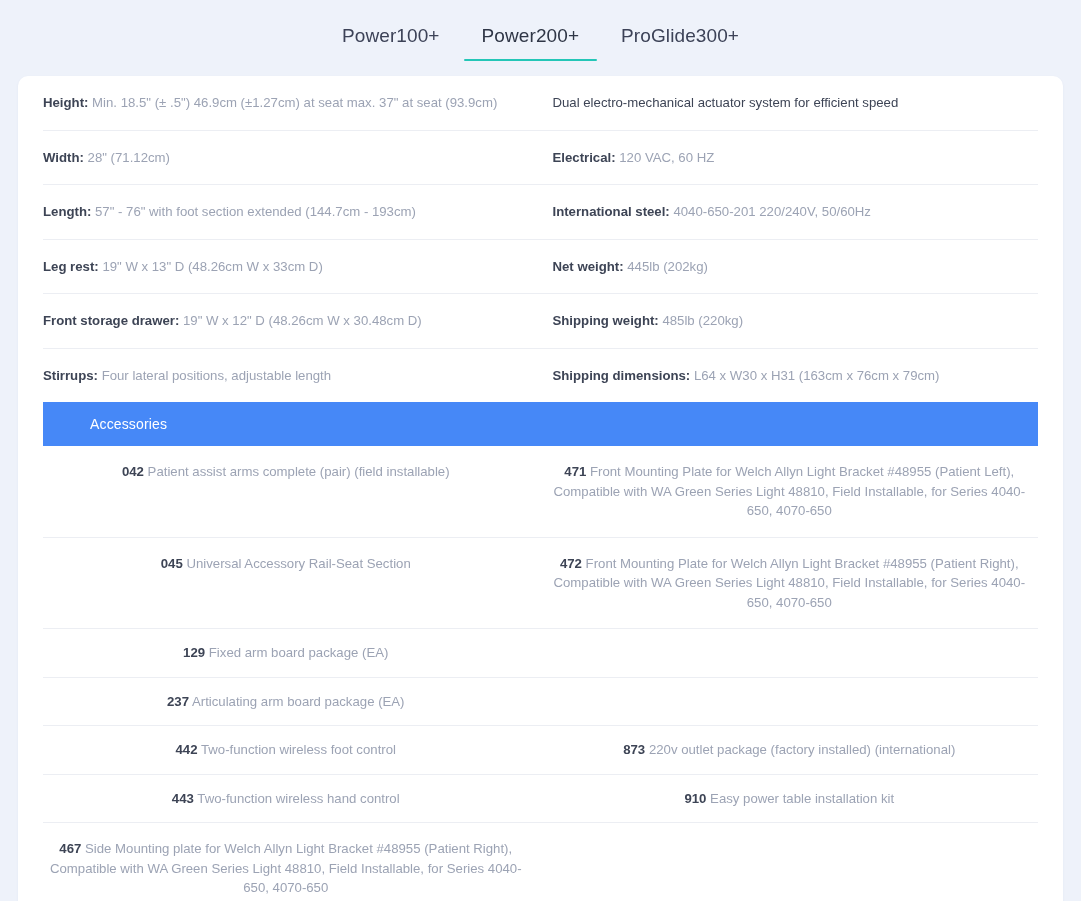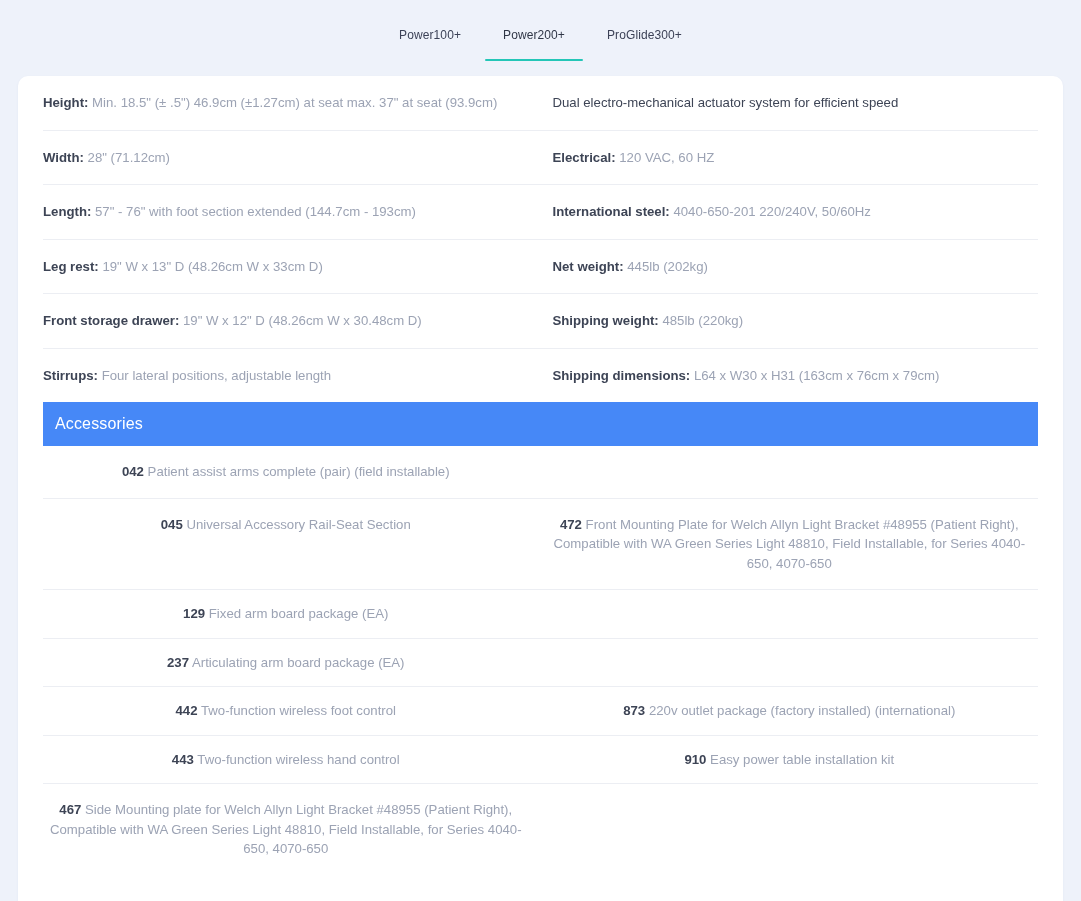--- a/index.html
+++ b/index.html
@@ -24,21 +24,21 @@
     width: 1081px;
     height: 76px;
     display: flex;
     align-items: flex-start;
     justify-content: center;
     gap: 0px;
   }
   .tab {
     position: relative;
     padding: 26px 21px 0 21px;
-    font-size: 12px;
+    font-size: 19px;
     color: #3c4257;
     letter-spacing: .1px;
     cursor: pointer;
     white-space: nowrap;
     background: transparent;
     border: none;
     font-family: "Liberation Sans", sans-serif;
     line-height: 19px;
   }
   .tab.active { color: #2f3646; }
@@ -100,23 +100,24 @@
     width: 995px;
     height: 44px;
     background: #4688f7;
     display: flex;
     align-items: center;
     padding-left: 12px;
     margin-top: 0px;
   }
   .banner-label {
     color: #ffffff;
-    font-size: 16px;
+    font-size: 14px;
     font-family: "Liberation Sans", sans-serif;
     letter-spacing: .15px;
+    margin-left: 35px;
   }
 </style>
 </head>
 <body>
 
 <div id="root">
 
   <div class="tabbar" id="tabbar">
       <button class="tab">Power100+</button>
       <button class="tab active">Power200+</button>
@@ -153,20 +154,21 @@
           </div>
         </div>
 
       <div class="banner">
         <span class="banner-label">Accessories</span>
       </div>
 
       <div class="grid" id="acc-grid">
           <div class="row acc-row tall first">
             <div class="cell left"><span class="code">042</span> <span>Patient assist arms complete (pair) (field installable)</span></div>
+            <div class="cell right"><span class="code">471</span> <span>Front Mounting Plate for Welch Allyn Light Bracket #48955 (Patient Left), Compatible with WA Green Series Light 48810, Field Installable, for Series 4040-650, 4070-650</span></div>
           </div>
           <div class="row acc-row tall">
             <div class="cell left"><span class="code">045</span> <span>Universal Accessory Rail-Seat Section</span></div>
             <div class="cell right"><span class="code">472</span> <span>Front Mounting Plate for Welch Allyn Light Bracket #48955 (Patient Right), Compatible with WA Green Series Light 48810, Field Installable, for Series 4040-650, 4070-650</span></div>
           </div>
           <div class="row acc-row">
             <div class="cell left"><span class="code">129</span> <span>Fixed arm board package (EA)</span></div>
           </div>
           <div class="row acc-row">
             <div class="cell left"><span class="code">237</span> <span>Articulating arm board package (EA)</span></div>

